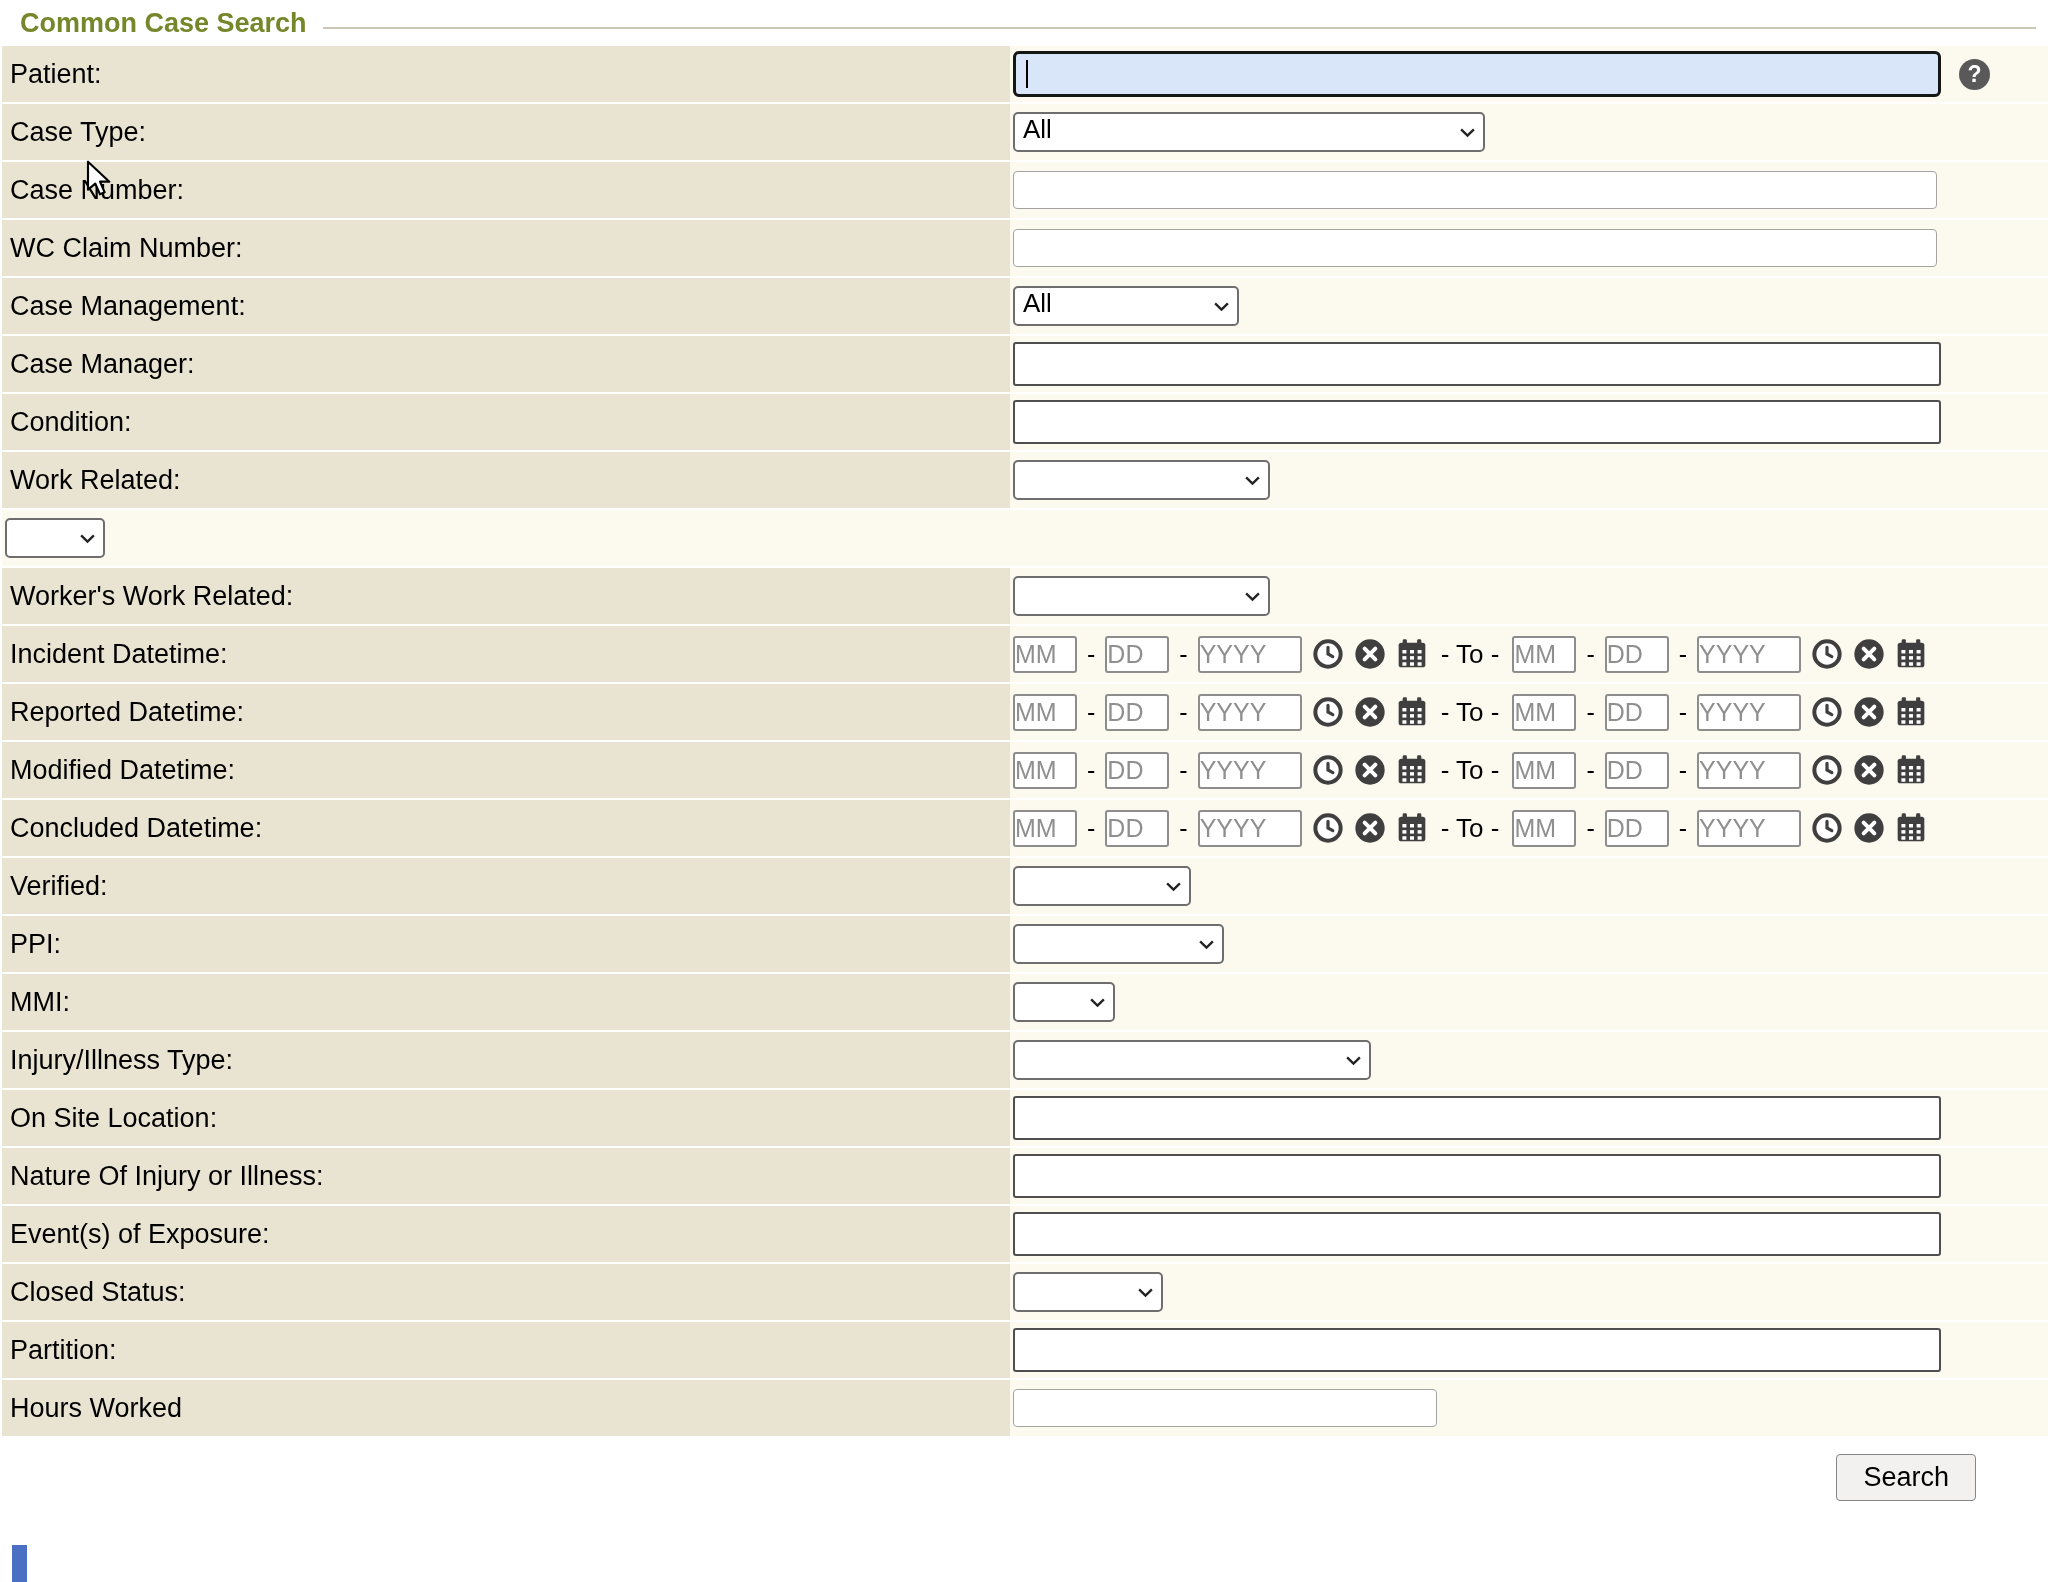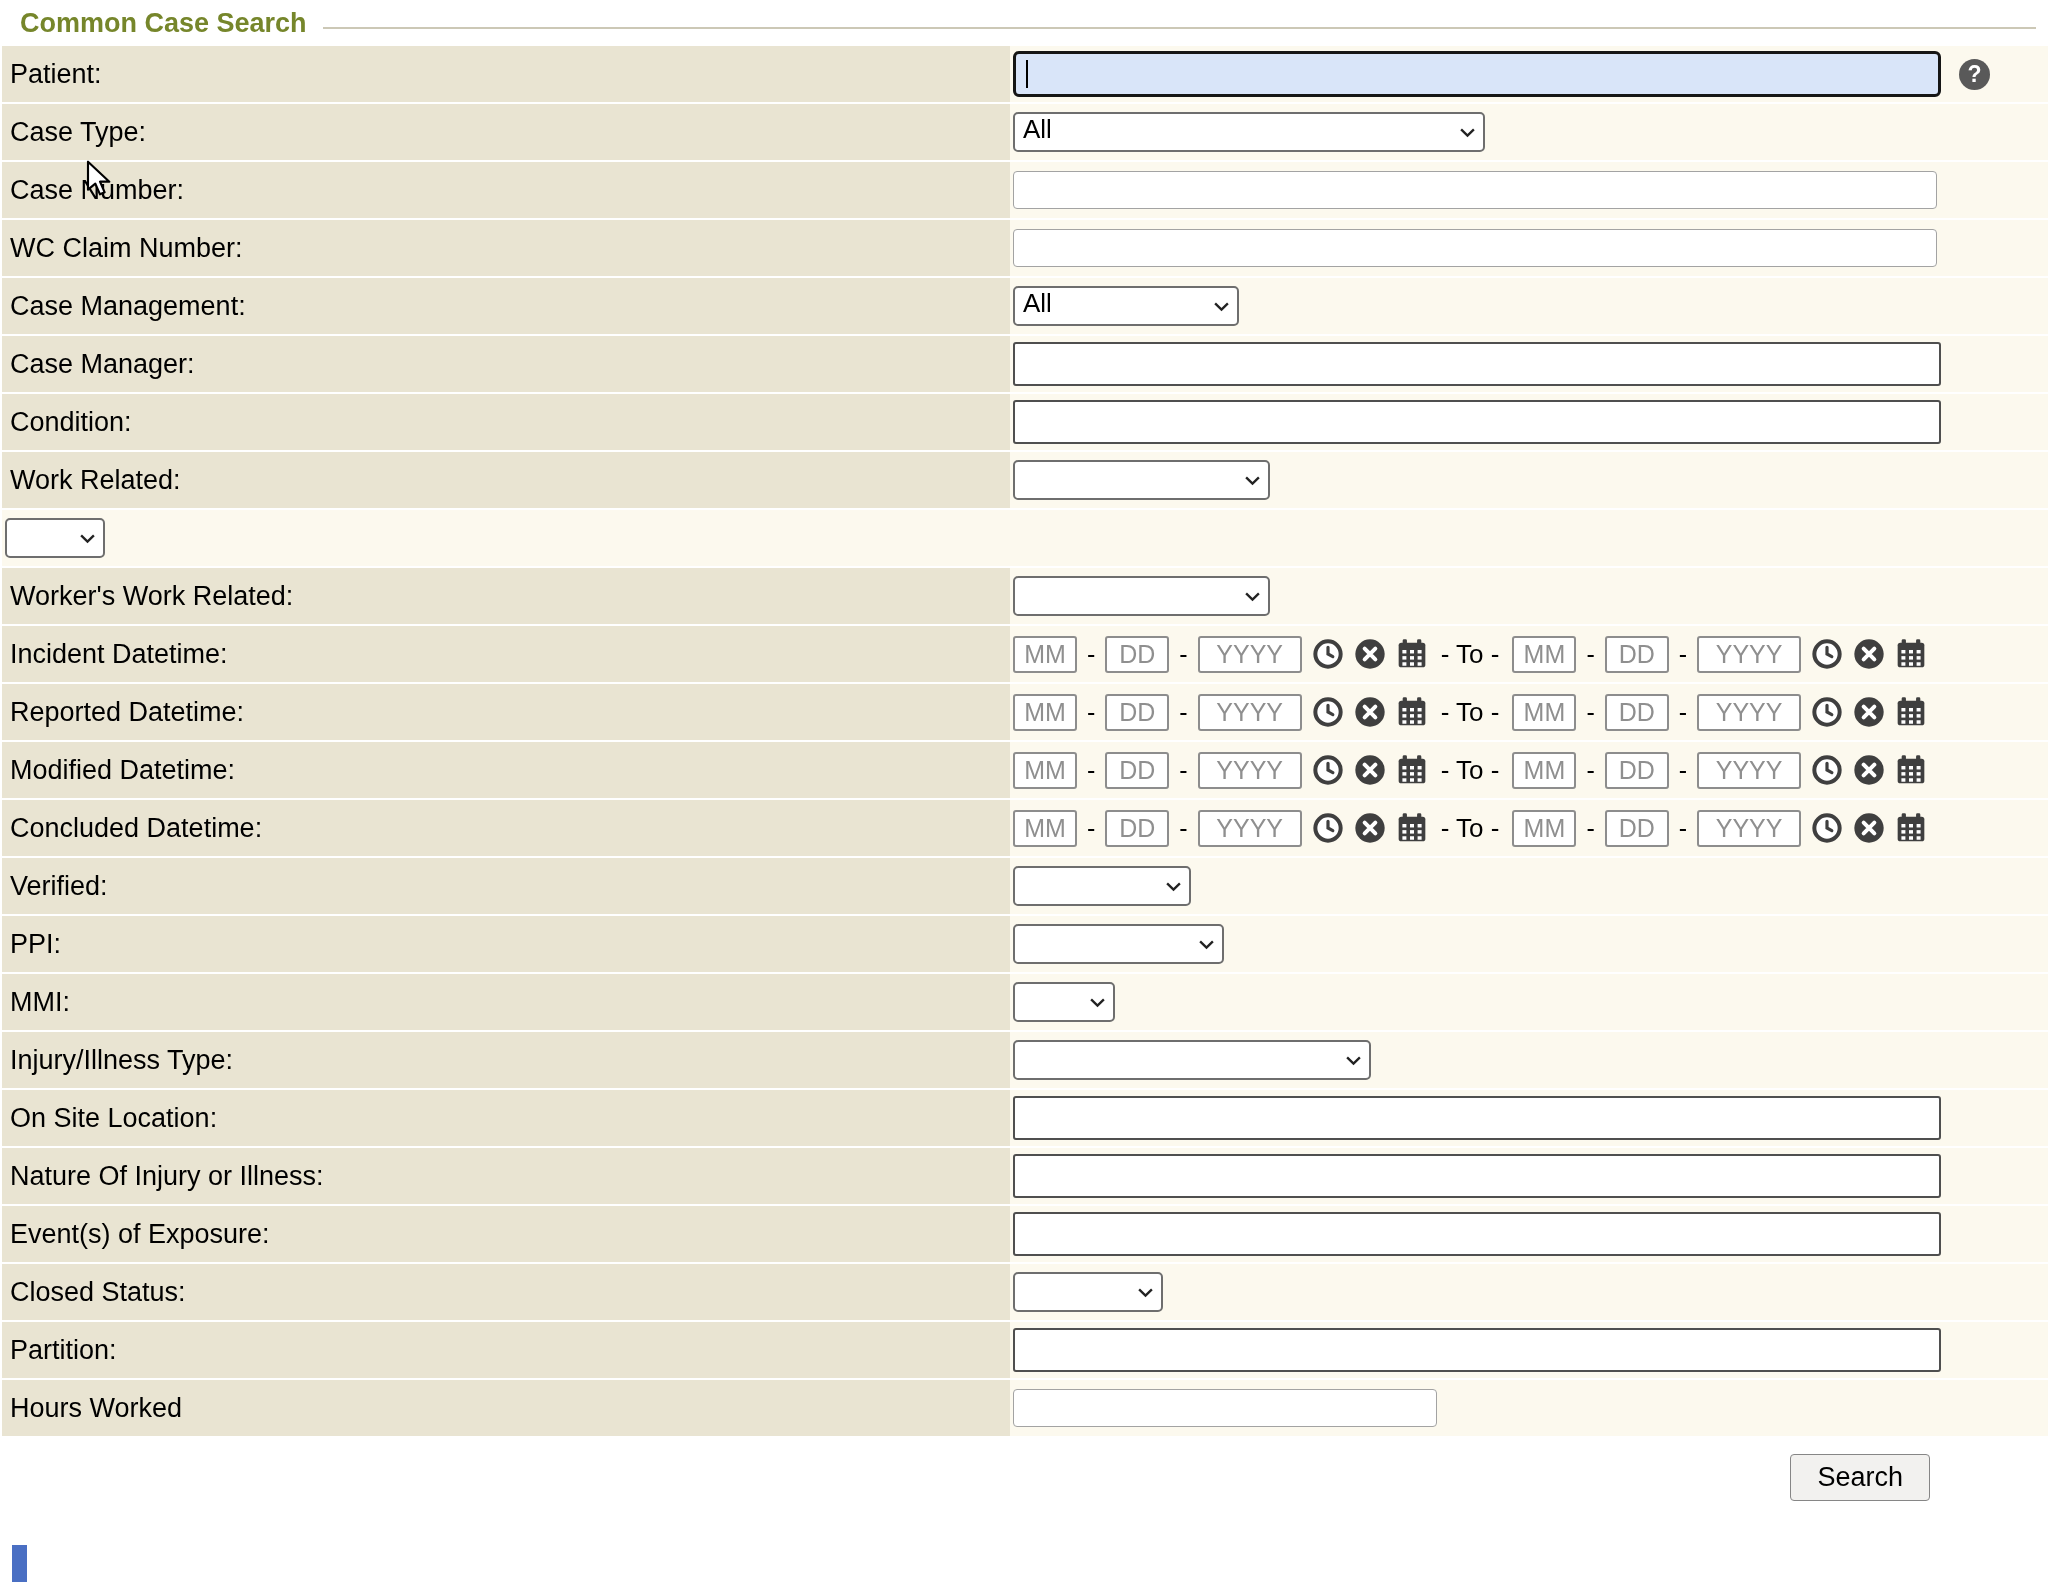--- a/index.html
+++ b/index.html
@@ -52,31 +52,31 @@
   [data-row="verified"] .sel-wrap{width:178px}
   [data-row="ppi"] .sel-wrap{width:211px}
   [data-row="mmi"] .sel-wrap{width:102px}
   [data-row="injury-illness-type"] .sel-wrap{width:358px}
   [data-row="closed-status"] .sel-wrap{width:150px}
   [data-row="hours-worked"] .ti{width:424px}
 
   .dt-group{display:inline-flex;align-items:center;gap:10px}
   .dt-num,.dt-year{
     height:37px;border:2px solid #8d8d8d;border-radius:3px;background:#fff;
-    font-family:"Liberation Sans",sans-serif;font-size:25px;text-align:center;padding:0;color:#000;
+    font-family:"Liberation Sans",sans-serif;font-size:25px;text-align:left;padding:0;color:#000;
   }
   .dt-num{width:64px}
   .dt-year{width:104px}
   .dt-num::placeholder,.dt-year::placeholder{color:#8f8f8f;opacity:1}
   .dt-dash{font-size:25px;color:#000}
   .dt-to{font-size:26px;color:#000;margin:0 13px;white-space:nowrap}
   .icon-btn{width:32px;height:32px;display:inline-flex;cursor:pointer;flex:0 0 auto}
   .icon-svg{width:32px;height:32px}
 
-  .actions{display:flex;justify-content:flex-end;padding-right:118px;margin-top:16px}
+  .actions{display:flex;justify-content:flex-end;padding-right:72px;margin-top:16px}
   .search-btn{
     font-family:"Liberation Sans",sans-serif;font-size:27px;color:#000;
     padding:7px 26px;background:#f2f1ef;border:1px solid #868686;border-radius:4px;cursor:pointer;
   }
 
   .blue-corner{position:absolute;left:12px;top:1545px;width:15px;height:37px;background:#4a6fc3}
   .mouse-cursor{position:absolute;left:84px;top:160px;width:32px;height:38px;pointer-events:none;z-index:10}
 </style>
 </head>
 <body>

